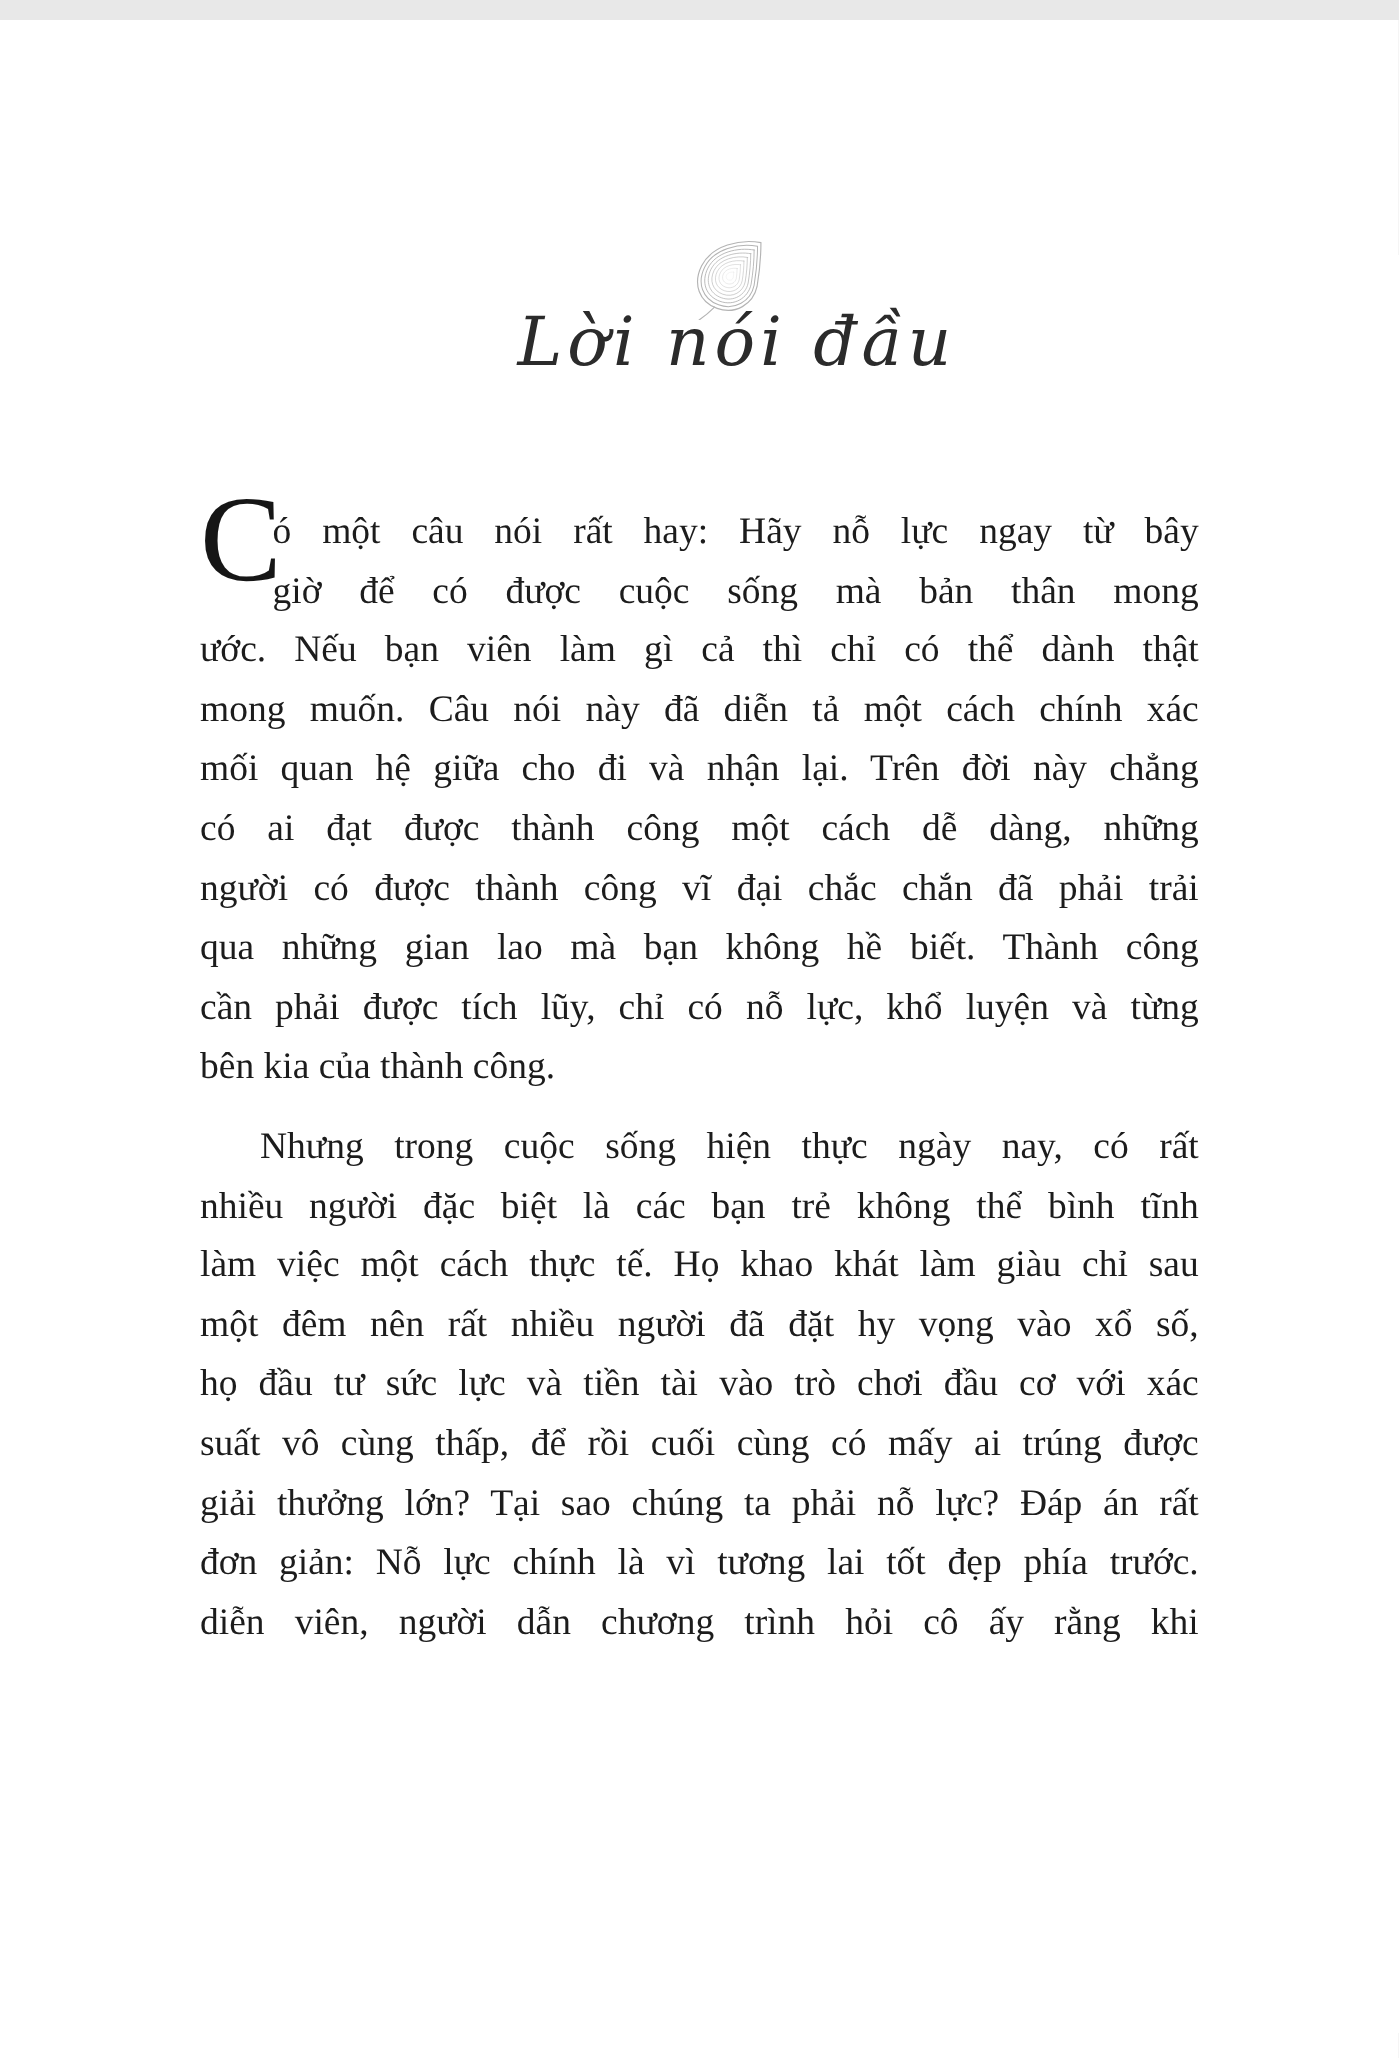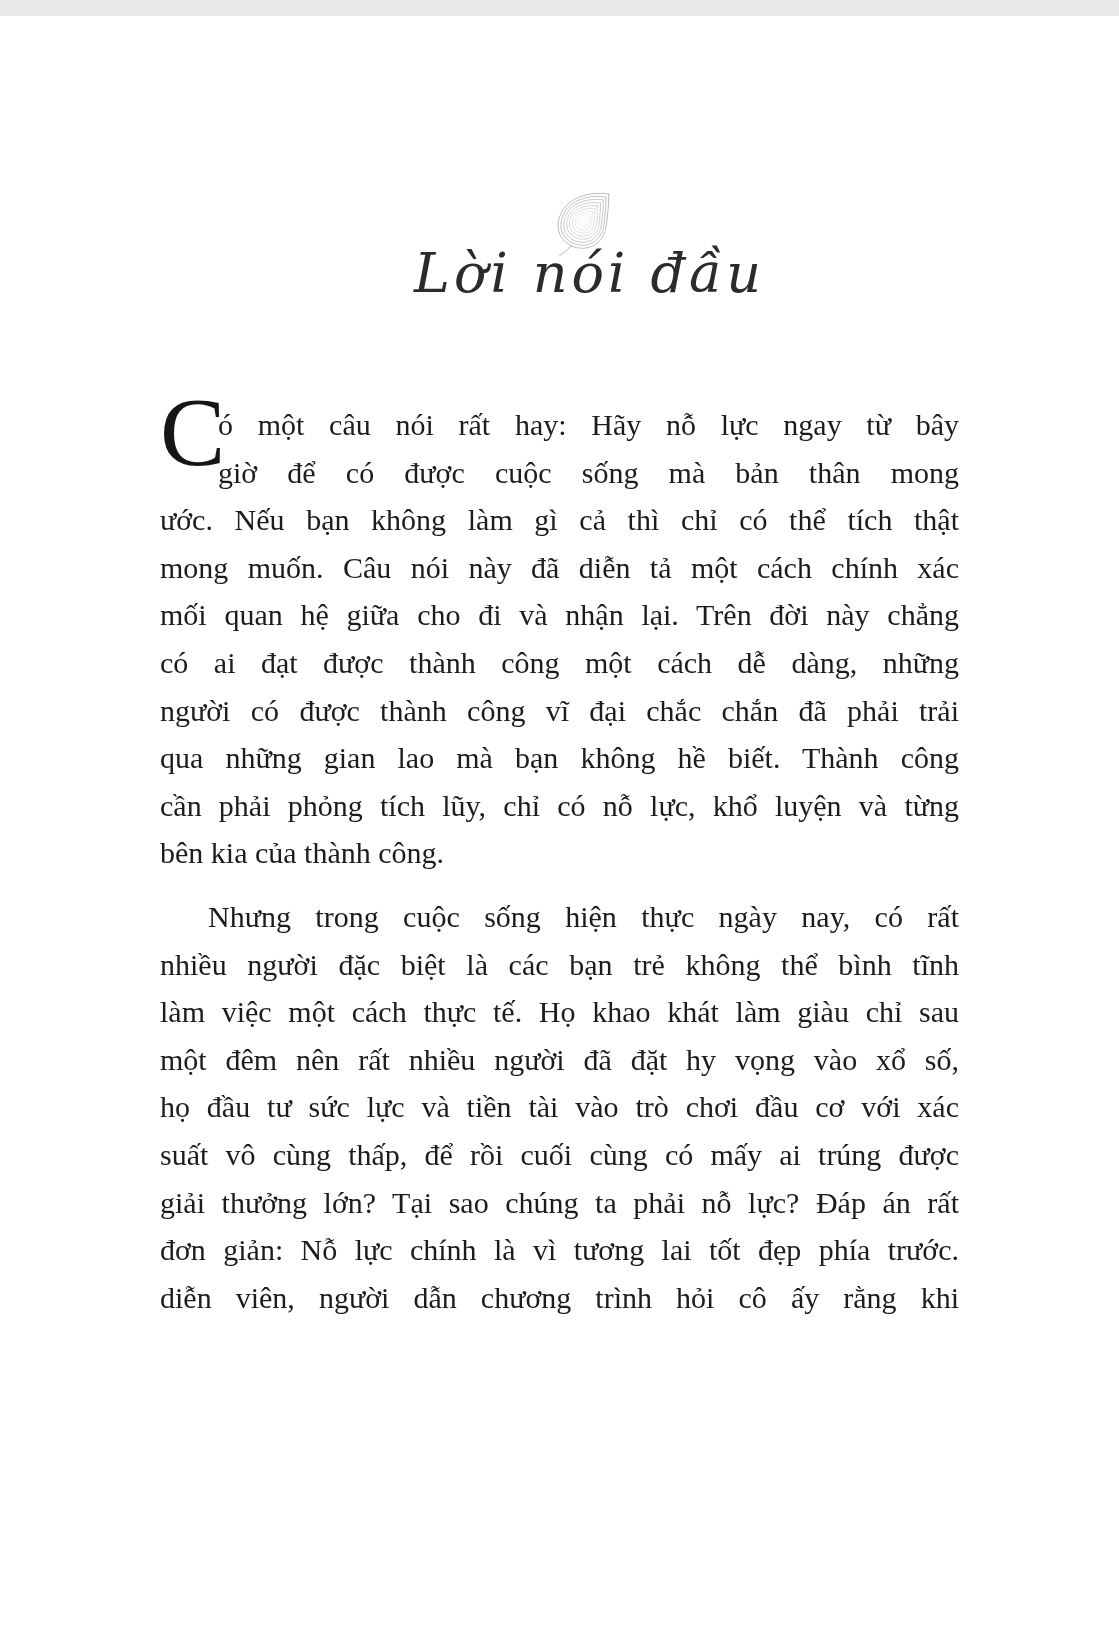--- a/index.html
+++ b/index.html
@@ -104,27 +104,27 @@
   </div>
 
   <h1 class="title">Lời nói đầu</h1>
 
   <div class="body-text">
     <div class="para para1">
       <span class="dropcap">C</span>
       <div>
           <div class="bl dc">ó một câu nói rất hay: Hãy nỗ lực ngay từ bây</div>
           <div class="bl dc">giờ để có được cuộc sống mà bản thân mong</div>
-          <div class="bl">ước. Nếu bạn không làm gì cả thì chỉ có thể tích thật</div>
+          <div class="bl">ước. Nếu bạn viên làm gì cả thì chỉ có thể dành thật</div>
           <div class="bl">mong muốn. Câu nói này đã diễn tả một cách chính xác</div>
           <div class="bl">mối quan hệ giữa cho đi và nhận lại. Trên đời này chẳng</div>
           <div class="bl">có ai đạt được thành công một cách dễ dàng, những</div>
           <div class="bl">người có được thành công vĩ đại chắc chắn đã phải trải</div>
           <div class="bl">qua những gian lao mà bạn không hề biết. Thành công</div>
-          <div class="bl">cần phải phỏng tích lũy, chỉ có nỗ lực, khổ luyện và từng</div>
+          <div class="bl">cần phải được tích lũy, chỉ có nỗ lực, khổ luyện và từng</div>
           <div class="bl nl">bên kia của thành công.</div>
         </div>
     </div>
     <div class="para para2">
       <div>
           <div class="bl fi">Nhưng trong cuộc sống hiện thực ngày nay, có rất</div>
           <div class="bl">nhiều người đặc biệt là các bạn trẻ không thể bình tĩnh</div>
           <div class="bl">làm việc một cách thực tế. Họ khao khát làm giàu chỉ sau</div>
           <div class="bl">một đêm nên rất nhiều người đã đặt hy vọng vào xổ số,</div>
           <div class="bl">họ đầu tư sức lực và tiền tài vào trò chơi đầu cơ với xác</div>

